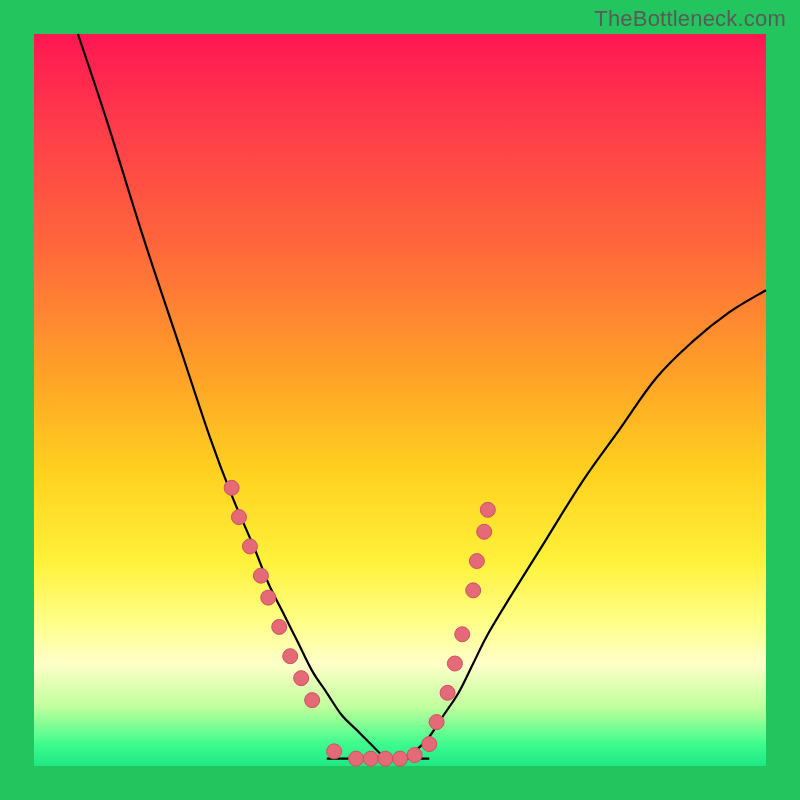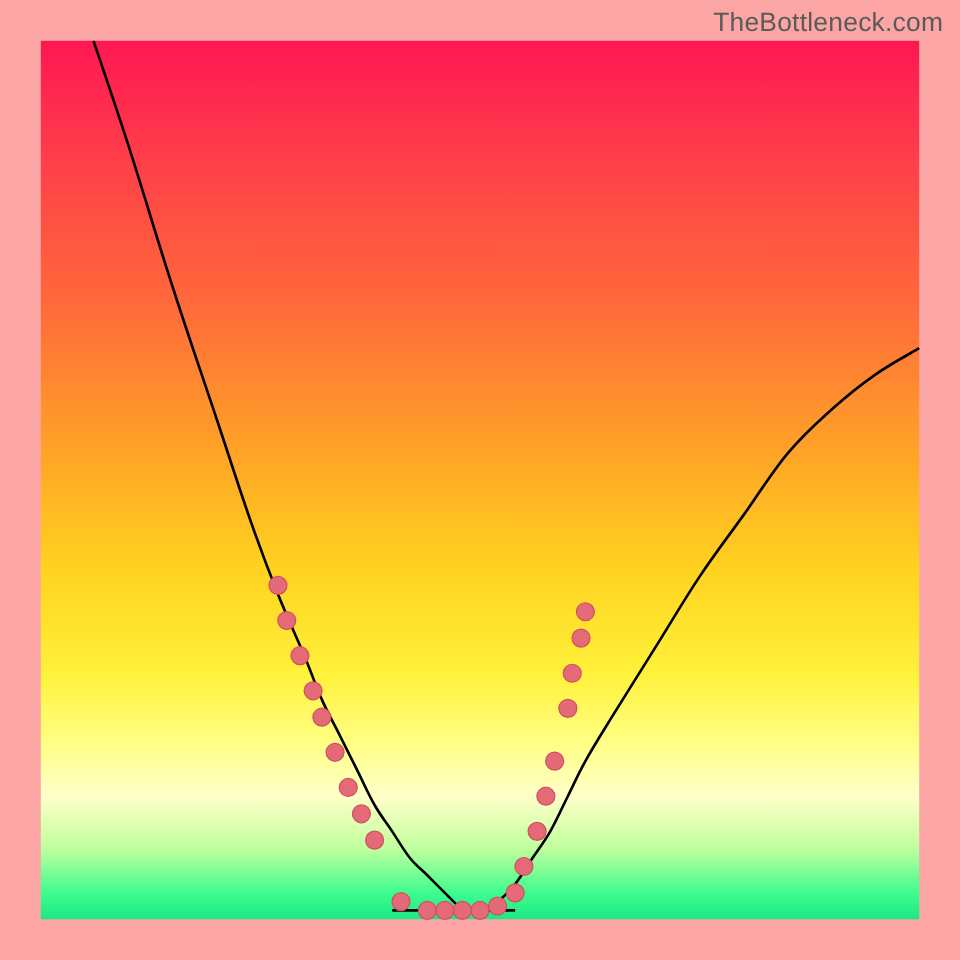--- a/index.html
+++ b/index.html
@@ -8,21 +8,21 @@
     width: 800px;
     height: 800px;
     overflow: hidden;
     background: #000;
     font-family: Arial, Helvetica, sans-serif;
   }
   .frame {
     position: relative;
     width: 800px;
     height: 800px;
-    background: #fca5a5;
+    background: #22c55e;
   }
   .watermark {
     position: absolute;
     top: 6px;
     right: 14px;
     color: #5a5a5a;
     font-size: 22px;
     font-weight: 400;
     letter-spacing: 0.2px;
     z-index: 10;

